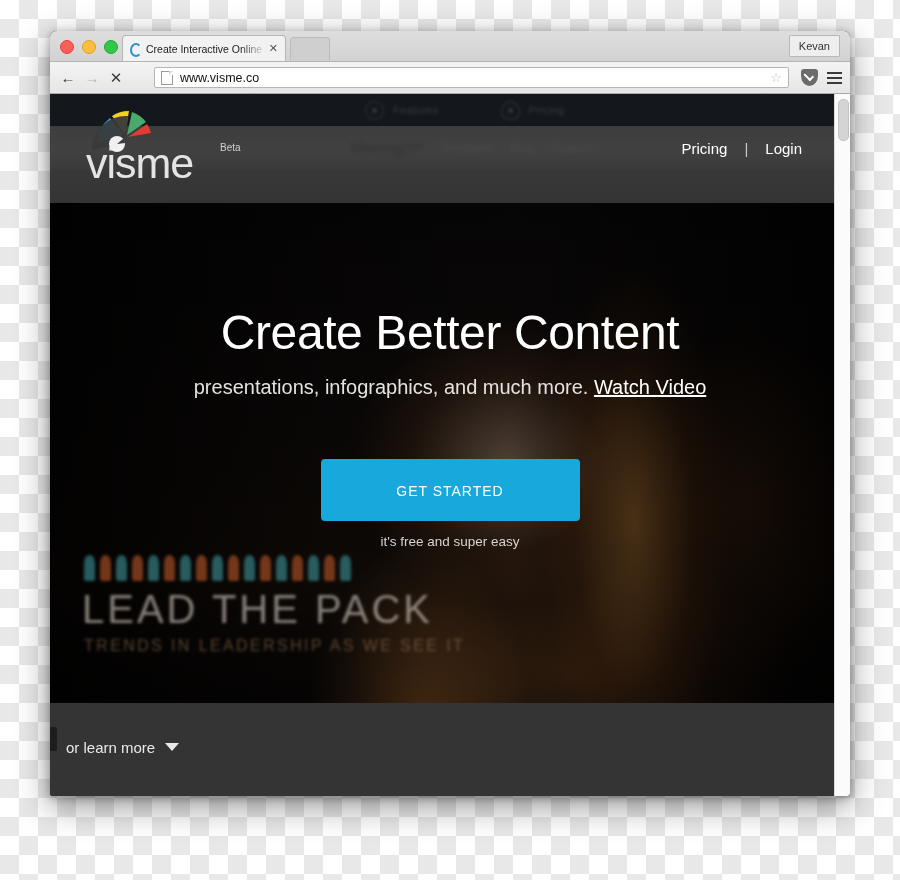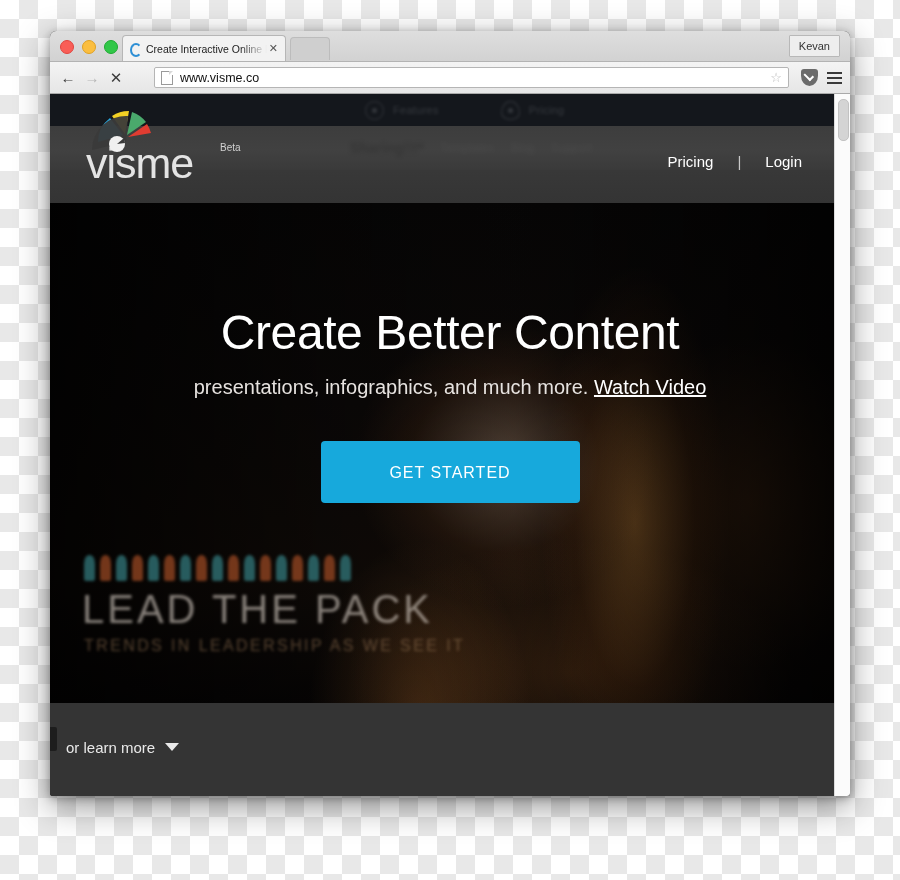--- a/index.html
+++ b/index.html
@@ -254,22 +254,22 @@
     opacity: 0.30;
     filter: blur(2.1px);
   }
   .subnav-brand { font-size: 14px; font-weight: bold; color: #1a1a1a; letter-spacing: .2px; }
   .subnav-item { font-size: 12px; color: #5d5d5d; }
   .navlinks {
     position: absolute;
     right: 48px; top: 0;
     height: 44px;
     display: flex;
-    align-items: flex-end;
-    gap: 24px;
+    align-items: center;
+    gap: 17px;
   }
   .navlink {
     font-size: 15px;
     color: #ffffff;
     cursor: pointer;
   }
   .navsep { font-size: 15px; color: #c9c9c9; }
 
   
   .headerstrip {
@@ -341,27 +341,27 @@
     color: #e6e2df;
     font-weight: normal;
   }
   .hero-sub a {
     color: #ffffff;
     text-decoration: underline;
     cursor: pointer;
   }
   .cta {
     display: inline-block;
-    margin-top: 42px;
+    margin-top: 60px;
     width: 259px;
     height: 62px;
     line-height: 62px;
     background: #17a9dc;
     color: #ffffff;
-    font-size: 16px;
+    font-size: 14px;
     letter-spacing: 1px;
     border-radius: 4px;
     cursor: pointer;
     border: none;
     font-family: inherit;
   }
   .cta-note {
     margin: 13px 0 0 0;
     font-size: 13.5px;
     color: #d8d4d1;
@@ -581,20 +581,21 @@
         <p class="ig-sub">TRENDS IN LEADERSHIP AS WE SEE IT</p>
       </div>
 
       <div class="hero-content">
         <h1 class="hero-title">Create Better Content</h1>
         <p class="hero-sub">
           <span>presentations, infographics, and much more.</span>
           <a>Watch Video</a>
         </p>
         <button class="cta">GET STARTED</button>
+        <p class="cta-note">it's free and super easy</p>
       </div>
     </div>
 
     <div class="pagefoot">
       <span class="foot-stub"></span>
       <div class="learnmore">
         <span>or learn more</span><span class="caret"></span>
       </div>
     </div>
 

